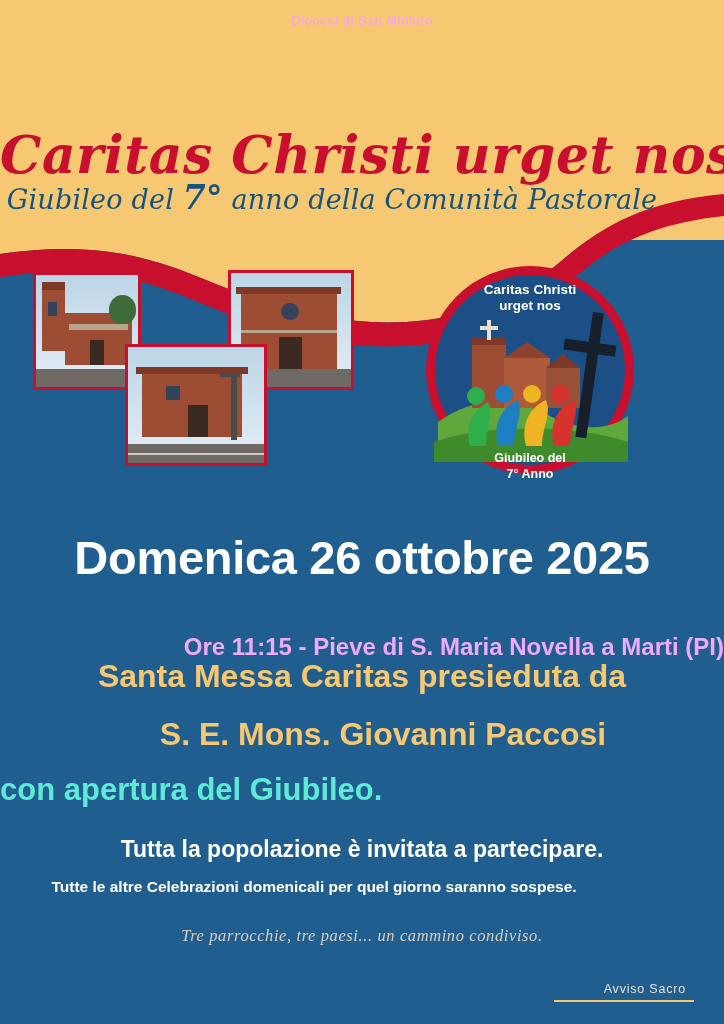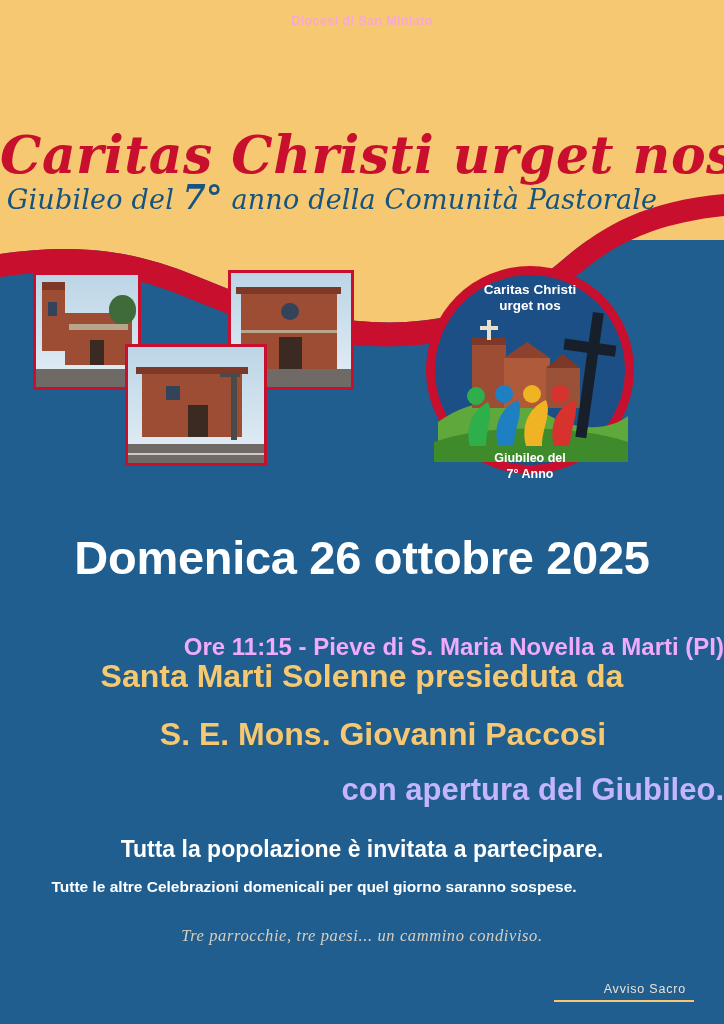--- a/index.html
+++ b/index.html
@@ -157,22 +157,22 @@
     text-align: center;
     color: #f6c871;
     font-weight: bold;
     font-size: 32px;
     white-space: nowrap;
     padding-left: 42px;
   }
   .mass-3 {
     position: absolute;
     top: 772px; left: 0; width: 724px;
-    text-align: right;
-    color: #c4b5fd;
+    text-align: left;
+    color: #5eead4;
     font-weight: bold;
     font-size: 31px;
     white-space: nowrap;
   }
   .invite {
     position: absolute;
     top: 836px; left: 0; width: 724px;
     text-align: center;
     color: #ffffff;
     font-weight: bold;
@@ -321,21 +321,21 @@
       <rect x="160" y="66" width="11" height="126" fill="#17202a" transform="rotate(8 165 130)"></rect>
       <rect x="140" y="96" width="52" height="11" fill="#17202a" transform="rotate(8 165 101)"></rect>
     </g>
 
     <text x="106" y="216" text-anchor="middle" fill="#ffffff" font-family="Liberation Sans, sans-serif" font-size="12.5" font-weight="bold">Giubileo del</text>
     <text x="106" y="232" text-anchor="middle" fill="#ffffff" font-family="Liberation Sans, sans-serif" font-size="12.5" font-weight="bold">7° Anno</text>
   </svg>
 
   <div class="date-line">Domenica 26 ottobre 2025</div>
   <div class="place-line">Ore 11:15 - Pieve di S. Maria Novella a Marti (PI)</div>
-  <div class="mass-1">Santa Marti Solenne presieduta da</div>
+  <div class="mass-1">Santa Messa Caritas presieduta da</div>
   <div class="mass-2">S. E. Mons. Giovanni Paccosi</div>
   <div class="mass-3">con apertura del Giubileo.</div>
   <div class="invite">Tutta la popolazione è invitata a partecipare.</div>
   <div class="note">Tutte le altre Celebrazioni domenicali per quel giorno saranno sospese.</div>
   <div class="motto">Tre parrocchie, tre paesi... un cammino condiviso.</div>
 
   <div class="footer-rule"></div>
   <div class="footer">Avviso Sacro</div>
 </div>
 

